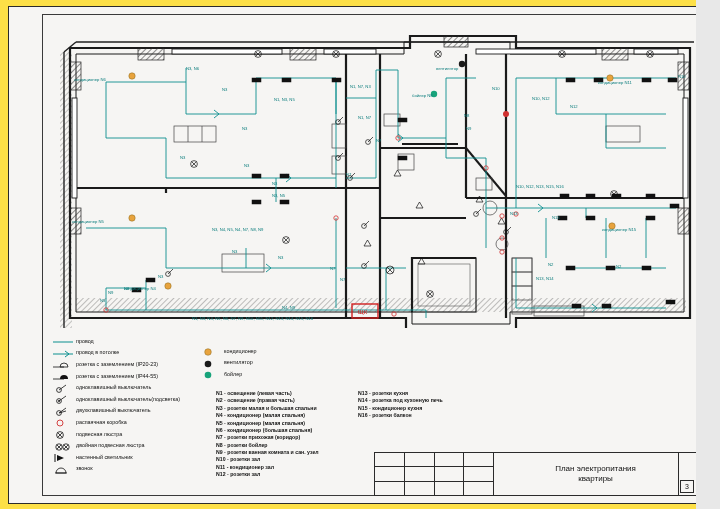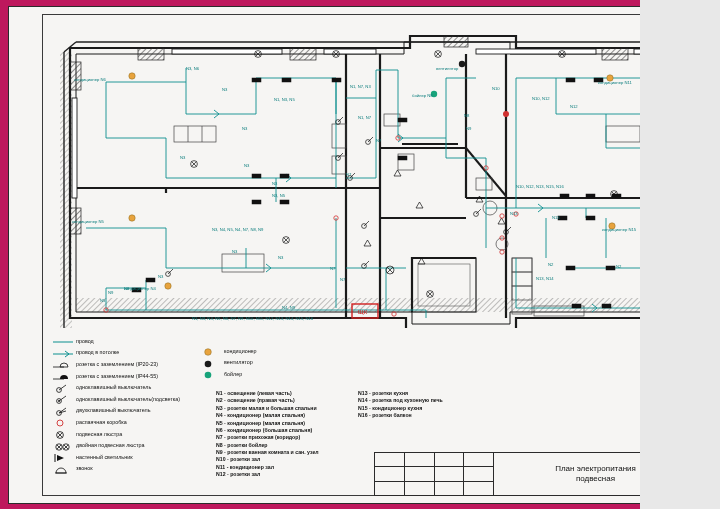--- a/index.html
+++ b/index.html
@@ -1,20 +1,20 @@
 <!DOCTYPE html>
 <html><head>
 <meta charset="utf-8">
 <style>
   html,body{margin:0;padding:0;background:#e8e8e8;}
   body{font-family:"Liberation Sans", sans-serif;}
   #sheet{
     position:relative;
-    width:640px;height:509px;
-    background:#be185d;
+    width:696px;height:509px;
+    background:#fde047;
     overflow:hidden;
   }
   
   .frame-outer{
     position:absolute;left:8px;top:6px;width:704px;height:496px;
     border:1px solid #2b2b2b;background:#f6f5f3;
   }
   .frame-inner{
     position:absolute;left:42px;top:14px;width:660px;height:480px;
     border:1px solid #3a3a3a;
@@ -579,19 +579,19 @@
       <div class="r">
         <div class="c"></div>
         <div class="c"></div>
         <div class="c"></div>
         <div class="c"></div>
       </div>
     </div>
     <div class="tb-main">
       <div>
         <div>План электропитания</div>
-        <div>подвесная</div>
+        <div>квартиры</div>
       </div>
       <div class="tb-sep"></div>
       <div class="tb-page">3</div>
     </div>
   </div>
 </div>
 
 </body></html>

